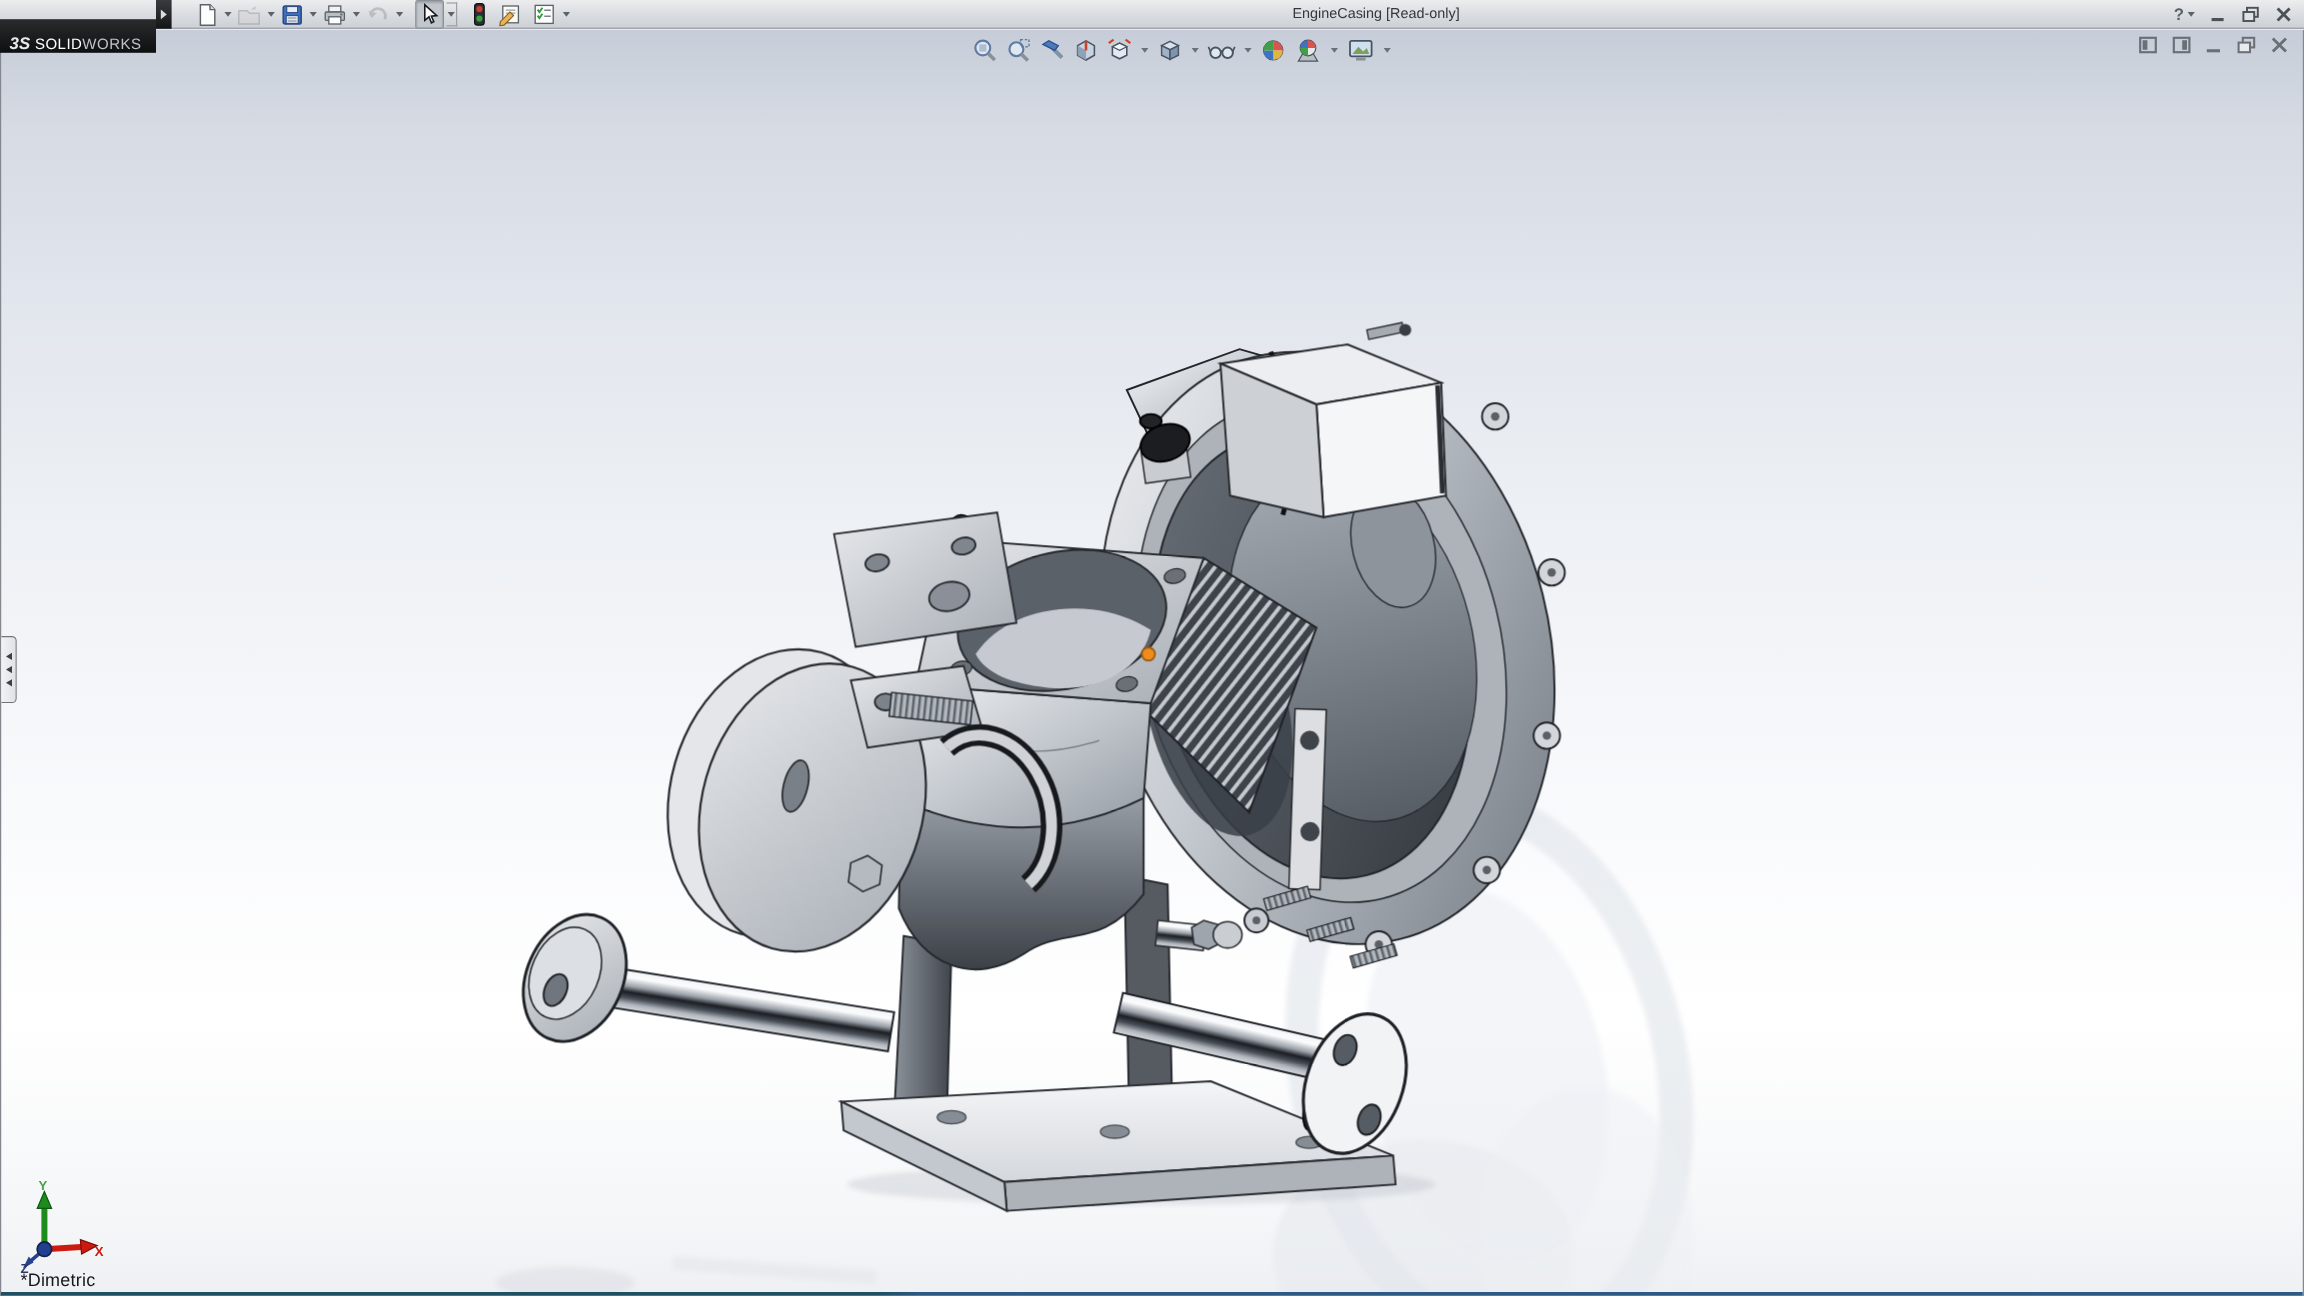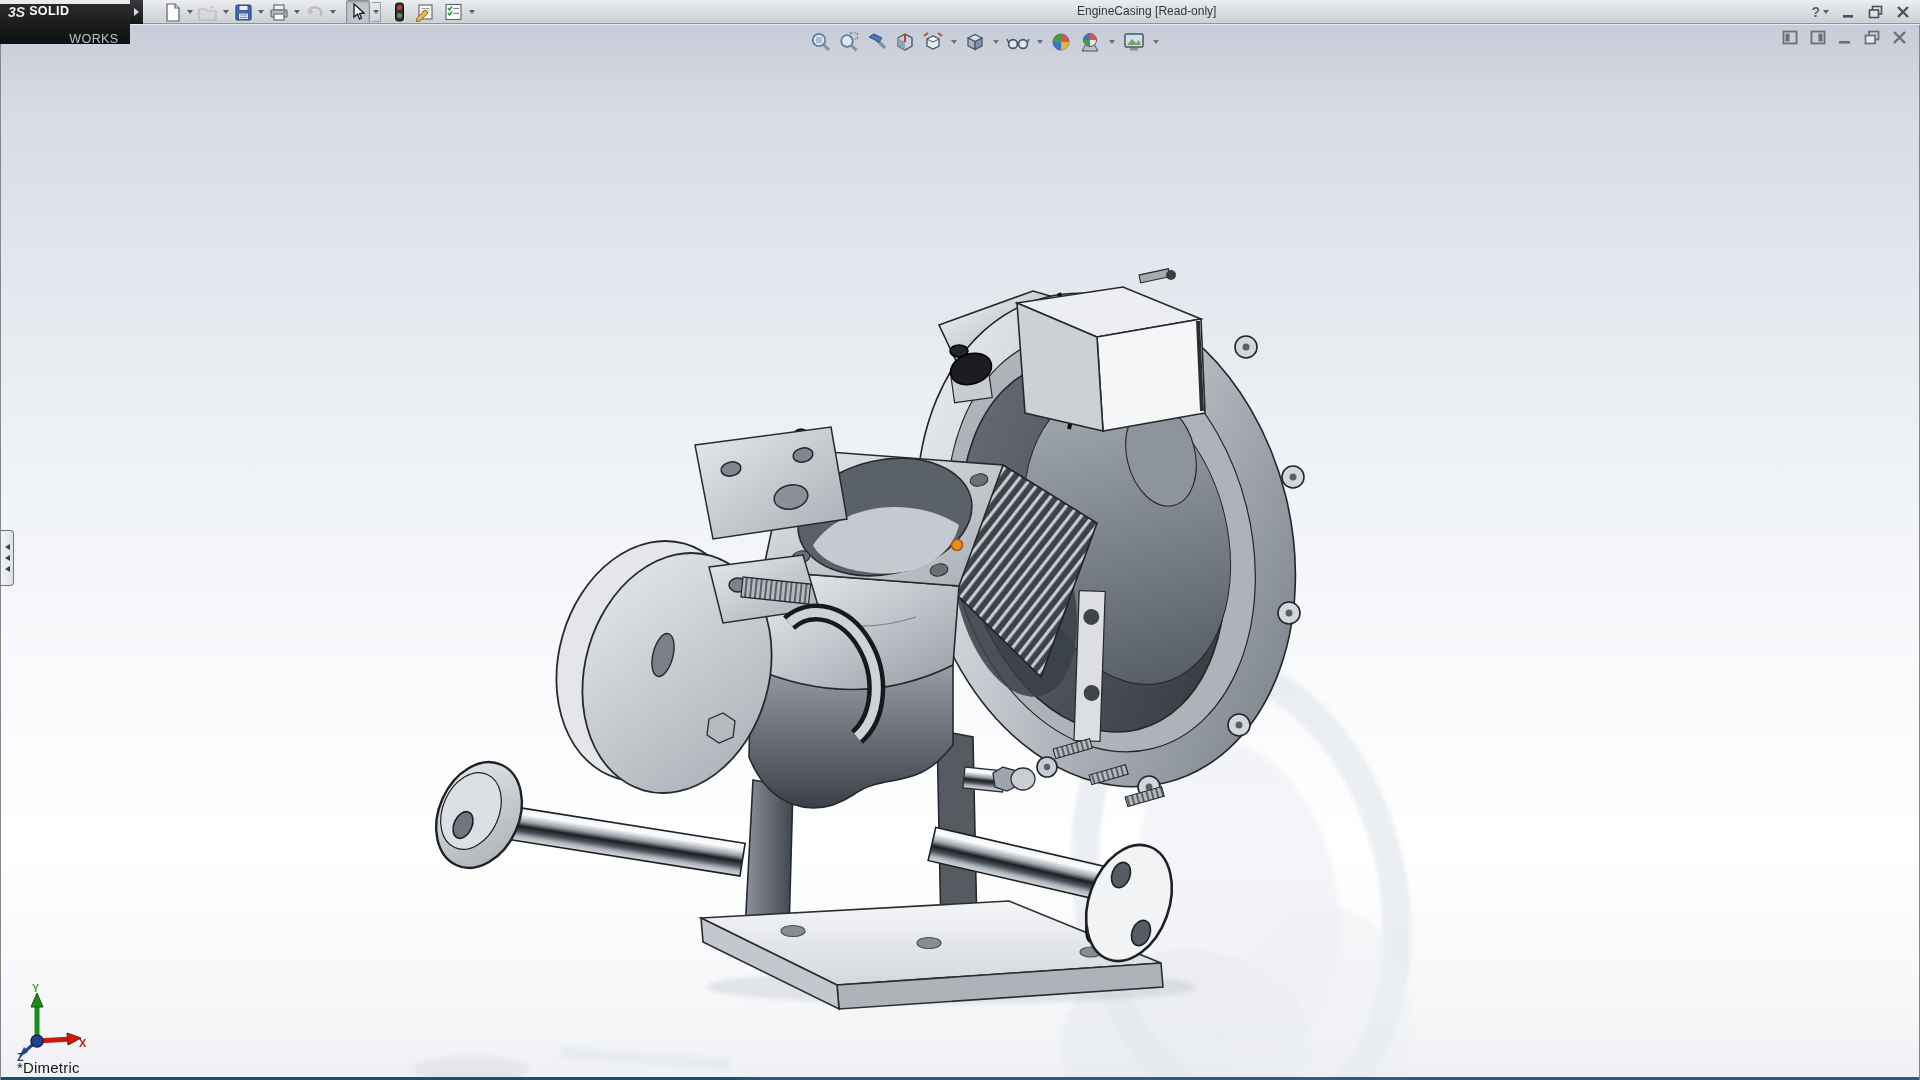--- a/index.html
+++ b/index.html
@@ -3,25 +3,25 @@
 <meta charset="utf-8">
 <style>
   * { margin:0; padding:0; box-sizing:border-box; }
   html,body { width:1920px; height:1080px; overflow:hidden;
     font-family:"Liberation Sans", sans-serif; background:#e8eaee; }
 
   
   .titlebar { position:absolute; top:0; left:0; width:1920px; height:24px;
     background:linear-gradient(180deg,#ecedef 0%,#d9dce0 55%,#cdd1d6 100%);
     border-bottom:1px solid #8f9399; z-index:50; }
-  .logo-block { position:absolute; left:0; top:4px; height:40px; width:130px;
+  .logo-block { position:absolute; left:0; top:16px; height:28px; width:130px;
     background:linear-gradient(180deg,#2a2b2d,#0e0f10); color:#fff;
-    display:flex; align-items:flex-start; padding-left:8px; }
+    display:flex; align-items:flex-end; padding-left:8px; }
   .logo-ds { font-style:italic; font-weight:bold; font-size:14px; color:#e8e9eb; margin-right:4px; }
-  .logo-solid { font-weight:bold; font-size:12.5px; letter-spacing:.4px; color:#ffffff; }
+  .logo-solid { font-weight:normal; font-size:12.5px; letter-spacing:.4px; color:#ffffff; }
   .logo-works { font-weight:normal; font-size:12.5px; letter-spacing:.4px; color:#bfc3c8;margin-top:28px; }
   .logo-flyout { position:absolute; left:130px; top:0; width:13px; height:24px;
     background:linear-gradient(180deg,#3a3b3e,#141517); display:flex; align-items:center; justify-content:center; }
   .logo-flyout i { display:block; width:0; height:0; border-left:5px solid #d9dbde;
     border-top:4px solid transparent; border-bottom:4px solid transparent; }
 
   .std-toolbar { position:absolute; left:162px; top:1px; height:22px; display:flex; align-items:center; }
   .tb-item { display:flex; align-items:center; margin-right:2px; padding:1px; border-radius:2px; }
   .tb-item svg { display:block; }
   .tb-caret { width:9px; height:22px; display:flex; align-items:center; justify-content:center; margin-right:3px; }

